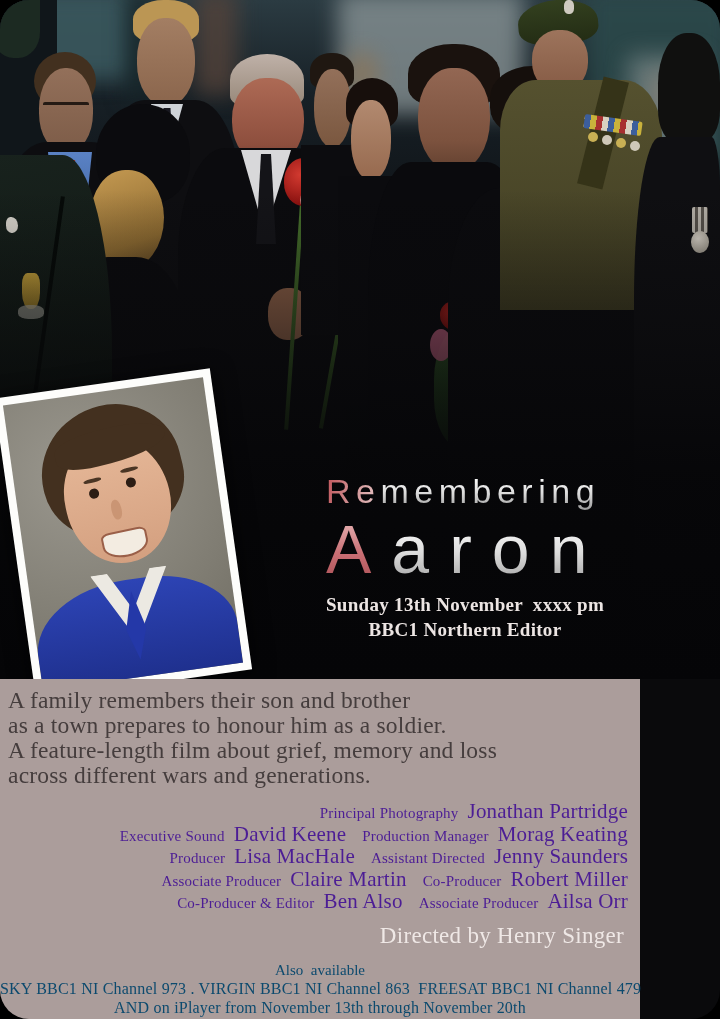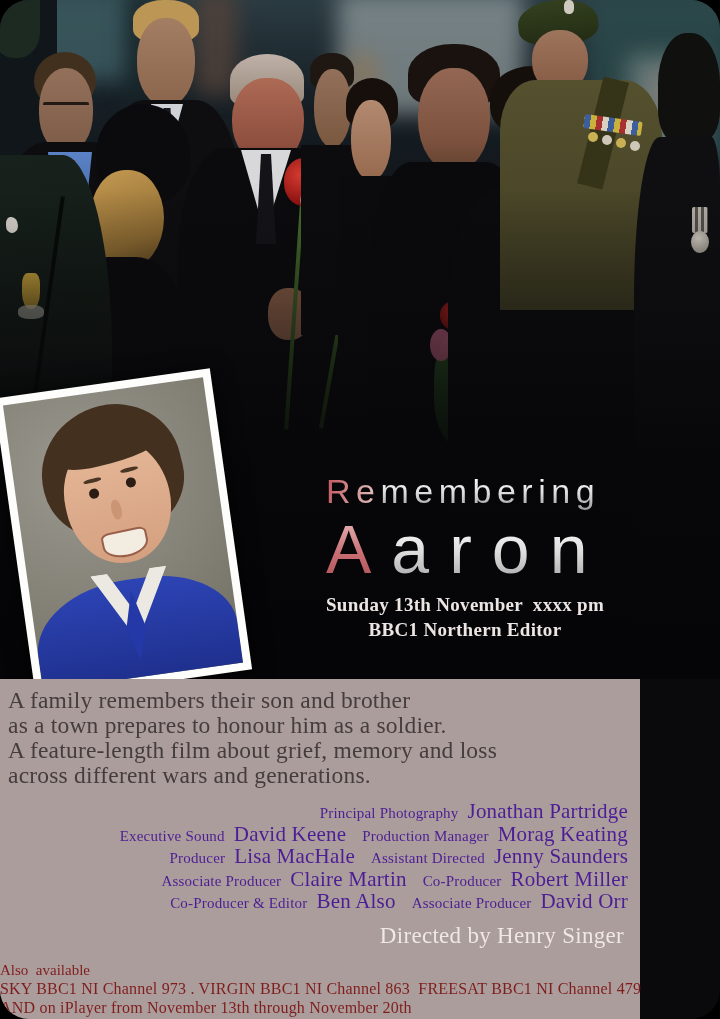--- a/index.html
+++ b/index.html
@@ -25,21 +25,21 @@
   
   .info{position:absolute;left:0;top:679px;width:640px;height:340px;background:#ab9d9b;}
   .synopsis{margin:9px 0 0 8px;font-size:23.5px;line-height:25px;color:#453d3d;letter-spacing:.2px;}
   .credits{margin:13px 12px 0 0;color:#4c1d95;text-align:right;}
   .credit-line{display:flex;justify-content:flex-end;align-items:baseline;line-height:20.5px;white-space:nowrap;}
   .pair{display:flex;align-items:baseline;}
   .pair + .pair{margin-left:16px;}
   .role{font-size:15px;margin-right:9px;letter-spacing:.2px;}
   .name{font-size:21px;letter-spacing:.2px;}
   .directed{text-align:right;font-size:23px;color:#efe8e6;margin:9px 16px 0 0;letter-spacing:.3px;}
-  .availability{color:#7f1d1d;margin-top:13px;}
+  .availability{text-align:center;color:#0c4a6e;margin-top:13px;}
   .avail-header{font-size:15px;white-space:pre;}
   .avail-channels{font-size:16px;margin-top:1px;letter-spacing:.2px;white-space:pre;}
   .avail-iplayer{font-size:16px;margin-top:1px;letter-spacing:.2px;}
 </style>
 </head>
 <body>
 
 <div class="poster">
 
   <div class="photo">
@@ -230,21 +230,21 @@
             <span class="name">Robert Miller</span>
           </span>
       </div>
       <div class="credit-line">
         <span class="pair">
             <span class="role">Co-Producer &amp; Editor</span>
             <span class="name">Ben Also</span>
           </span>
         <span class="pair">
             <span class="role">Associate Producer</span>
-            <span class="name">David Orr</span>
+            <span class="name">Ailsa Orr</span>
           </span>
       </div>
     </div>
 
     <div class="directed">Directed by Henry Singer</div>
 
     <div class="availability">
       <div class="avail-header">Also  available</div>
       <div class="avail-channels">SKY BBC1 NI Channel 973 . VIRGIN BBC1 NI Channel 863  FREESAT BBC1 NI Channel 479</div>
       <div class="avail-iplayer">AND on iPlayer from November 13th through November 20th</div>

